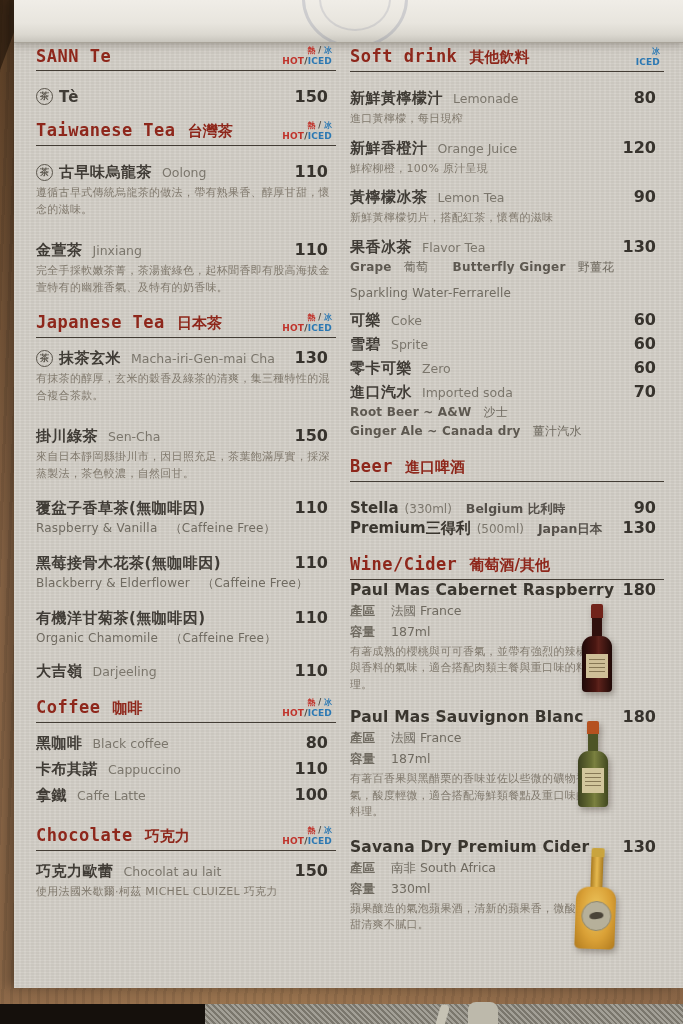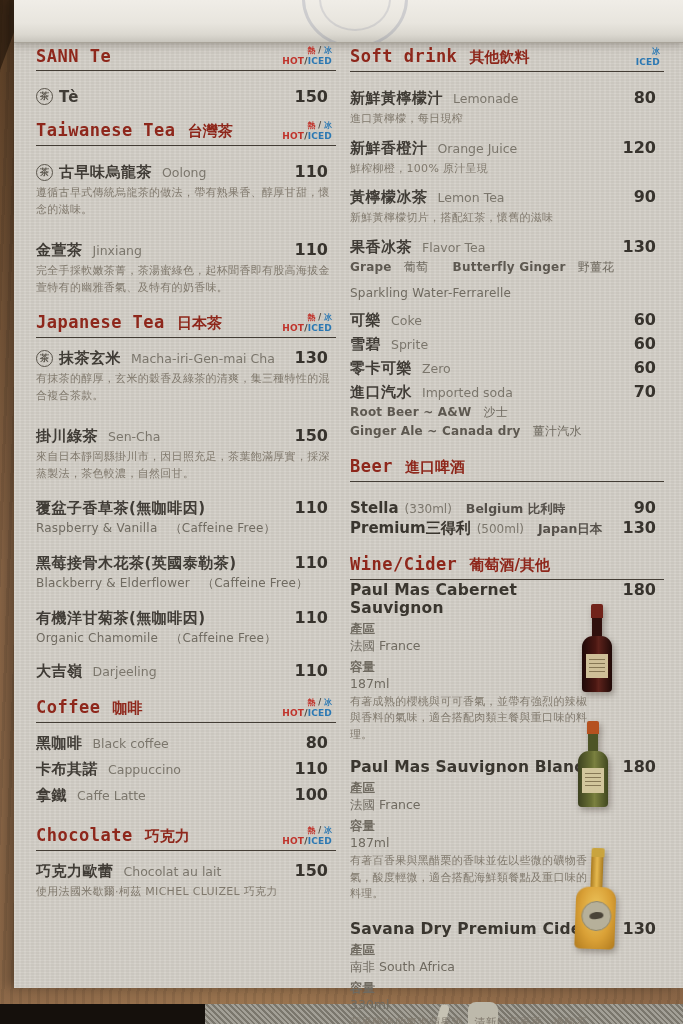--- a/index.html
+++ b/index.html
@@ -64,21 +64,21 @@
   .price{margin-left:auto;font-size:16px;font-weight:bold;color:#37332d;padding-left:8px;white-space:nowrap;text-align:center;}
   .desc{font-size:11px;color:#80796d;line-height:1.5;margin-top:3px;letter-spacing:.3px;}
   .sub{font-size:12px;color:#6f6a60;margin-top:2px;letter-spacing:.2px;}
   .subb{font-weight:bold;color:#5d5850;}
 
   .bname{font-size:15px;font-weight:bold;color:#3a362f;}
   .bsize{font-size:12px;color:#7b766c;margin-left:6px;text-align:center;}
   .borigin{font-size:12.5px;color:#55504a;font-weight:bold;margin-left:14px;}
 
   .wname{font-size:15.5px;font-weight:bold;color:#3a362f;letter-spacing:.2px;}
-  .meta{display:flex;margin-top:4px;flex-direction:column;}
+  .meta{display:flex;margin-top:4px;}
   .mlab{font-size:12.5px;color:#6f6a60;font-weight:bold;margin-right:16px;}
   .mval{font-size:12.5px;color:#6f6a60;}
   .wdesc{width:238px;}
 
   .mt4{margin-top:4px;}.mt6{margin-top:6px;}.mt8{margin-top:0;}.mt10{margin-top:10px;}
   .mt12{margin-top:16px;}.mt14{margin-top:14px;}.mt16{margin-top:16px;}
   .mt20{margin-top:20px;}.mt22{margin-top:22px;}
 
   
   .bottle{position:absolute;display:flex;flex-direction:column;align-items:center;
@@ -203,21 +203,21 @@
       <div class="sec mt16">
         <div class="item mt8">
           <div class="row">
               <span class="zh">覆盆子香草茶(無咖啡因)</span>
               <span class="price">110</span>
             </div>
           <div class="sub">Raspberry &amp; Vanilla　（Caffeine Free）</div>
         </div>
         <div class="item mt12">
           <div class="row">
-              <span class="zh">黑莓接骨木花茶(英國泰勒茶)</span>
+              <span class="zh">黑莓接骨木花茶(無咖啡因)</span>
               <span class="price">110</span>
             </div>
           <div class="sub">Blackberry &amp; Elderflower　（Caffeine Free）</div>
         </div>
         <div class="item mt12">
           <div class="row">
               <span class="zh">有機洋甘菊茶(無咖啡因)</span>
               <span class="price">110</span>
             </div>
           <div class="sub">Organic Chamomile　（Caffeine Free）</div>
@@ -385,21 +385,21 @@
       </div>
 
       <div class="sec mt16">
         <div class="sec-head">
           <span class="t-en">Wine/Cider</span>
           <span class="t-zh">葡萄酒/其他</span>
         </div>
 
         <div class="item mt8">
           <div class="row">
-              <span class="wname">Paul Mas Cabernet Sauvignon</span>
+              <span class="wname">Paul Mas Cabernet Raspberry</span>
               <span class="price">180</span>
             </div>
           <div class="meta">
               <span class="mlab">產區</span>
               <span class="mval">法國 France</span>
             </div>
           <div class="meta">
               <span class="mlab">容量</span>
               <span class="mval">187ml</span>
             </div>

